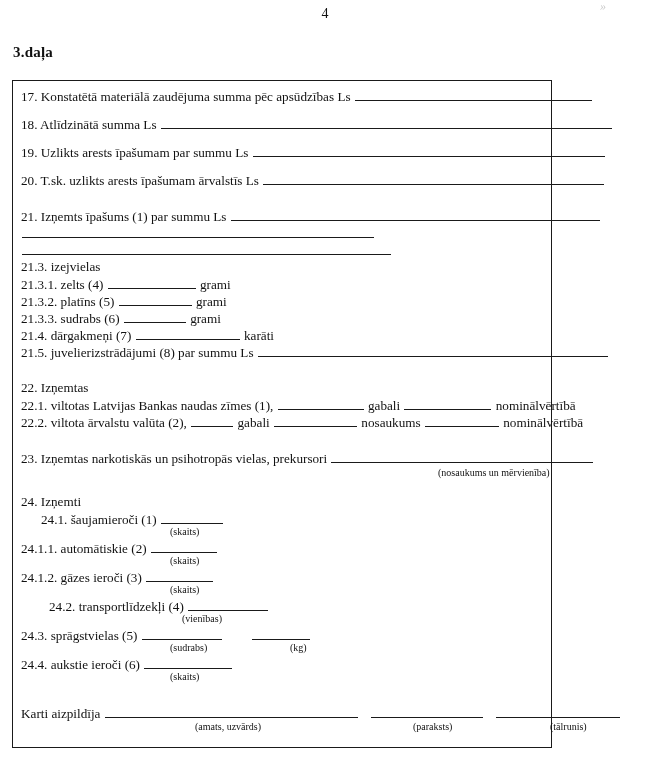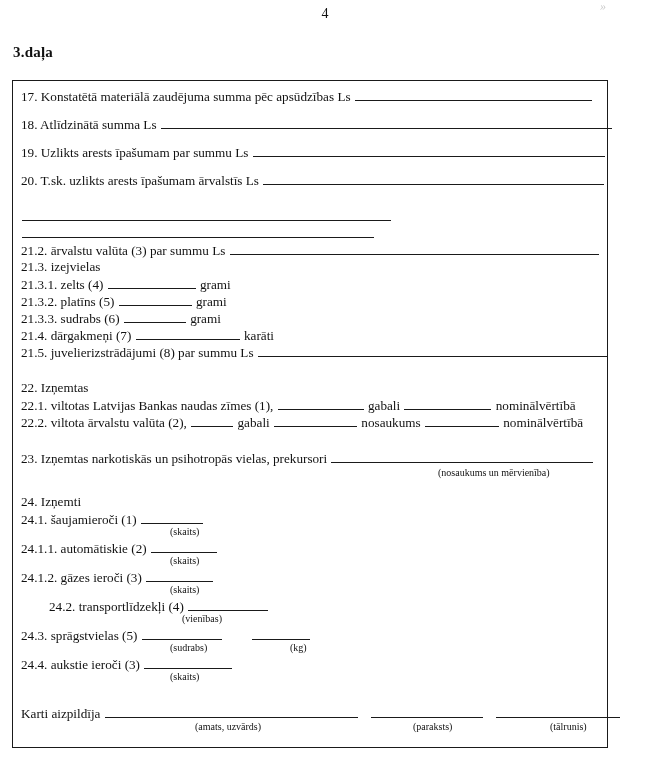--- a/index.html
+++ b/index.html
@@ -49,21 +49,21 @@
     font-size: 15px;
     font-weight: bold;
     letter-spacing: 0.2px;
   }
 
   
   .form-box {
     position: absolute;
     left: 12px;
     top: 80px;
-    width: 596px;
+    width: 540px;
     height: 668px;
     border: 1.3px solid #1a1a1a;
     box-sizing: border-box;
     background: #fff;
   }
 
   .rows {
     position: relative;
     padding: 0;
     margin: 0;
@@ -128,29 +128,29 @@
       <span class="label">19. Uzlikts arests īpašumam par summu Ls</span>
       <span class="rule" style="width:352px;"></span>
     </div>
 
     <div class="row" style="top:92px;">
       <span class="label">20. T.sk. uzlikts arests īpašumam ārvalstīs Ls</span>
       <span class="rule" style="width:341px;"></span>
     </div>
 
     <div class="row" style="top:128px;">
+      <span class="label">21. Izņemts īpašums (1) par summu Ls</span>
       <span class="rule" style="width:369px;"></span>
     </div>
 
     <div class="row" style="top:145px;">
       <span class="rule" style="width:352px;"></span>
     </div>
 
     <div class="row" style="top:162px;">
-      <span class="label">21.2. ārvalstu valūta (3) par summu  Ls</span>
       <span class="rule" style="width:369px;"></span>
     </div>
 
     <div class="row" style="top:179px;font-family:Liberation Serif, serif;">
       <span class="label">21.3. izejvielas</span>
     </div>
 
     <div class="row" style="top:196px;">
       <span class="label">21.3.1. zelts (4)</span>
       <span class="rule" style="width:88px;"></span>
@@ -205,21 +205,21 @@
     <div class="row" style="top:370px;">
       <span class="label">23. Izņemtas narkotiskās un psihotropās vielas, prekursori</span>
       <span class="rule" style="width:262px;"></span>
     </div>
     <div class="caption" style="top:386px; left:425px;">(nosaukums un mērvienība)</div>
 
     <div class="row" style="top:414px;">
       <span class="label">24. Izņemti</span>
     </div>
 
-    <div class="row" style="top:431px;">
+    <div class="row" style="top:431px;margin-left:20px;">
       <span class="label">24.1. šaujamieroči (1)</span>
       <span class="rule" style="width:62px;"></span>
     </div>
     <div class="caption" style="top:445px; left:157px;">(skaits)</div>
 
     <div class="row" style="top:460px;">
       <span class="label">24.1.1. automātiskie (2)</span>
       <span class="rule" style="width:66px;"></span>
     </div>
     <div class="caption" style="top:474px; left:157px;">(skaits)</div>
@@ -238,21 +238,21 @@
 
     <div class="row" style="top:547px;">
       <span class="label">24.3. sprāgstvielas (5)</span>
       <span class="rule" style="width:80px;"></span>
       <span class="rule" style="width:58px; margin-left:26px;"></span>
     </div>
     <div class="caption" style="top:561px; left:157px;">(sudrabs)</div>
     <div class="caption" style="top:561px; left:277px;">(kg)</div>
 
     <div class="row" style="top:576px;">
-      <span class="label">24.4. aukstie ieroči (3)</span>
+      <span class="label">24.4. aukstie ieroči (6)</span>
       <span class="rule" style="width:88px;"></span>
     </div>
     <div class="caption" style="top:590px; left:157px;">(skaits)</div>
 
     <div class="row" style="top:625px;">
       <span class="label">Karti aizpildīja</span>
       <span class="rule" style="width:253px;"></span>
       <span class="rule" style="width:112px; margin-left:9px;"></span>
       <span class="rule" style="width:124px; margin-left:9px;"></span>
     </div>

